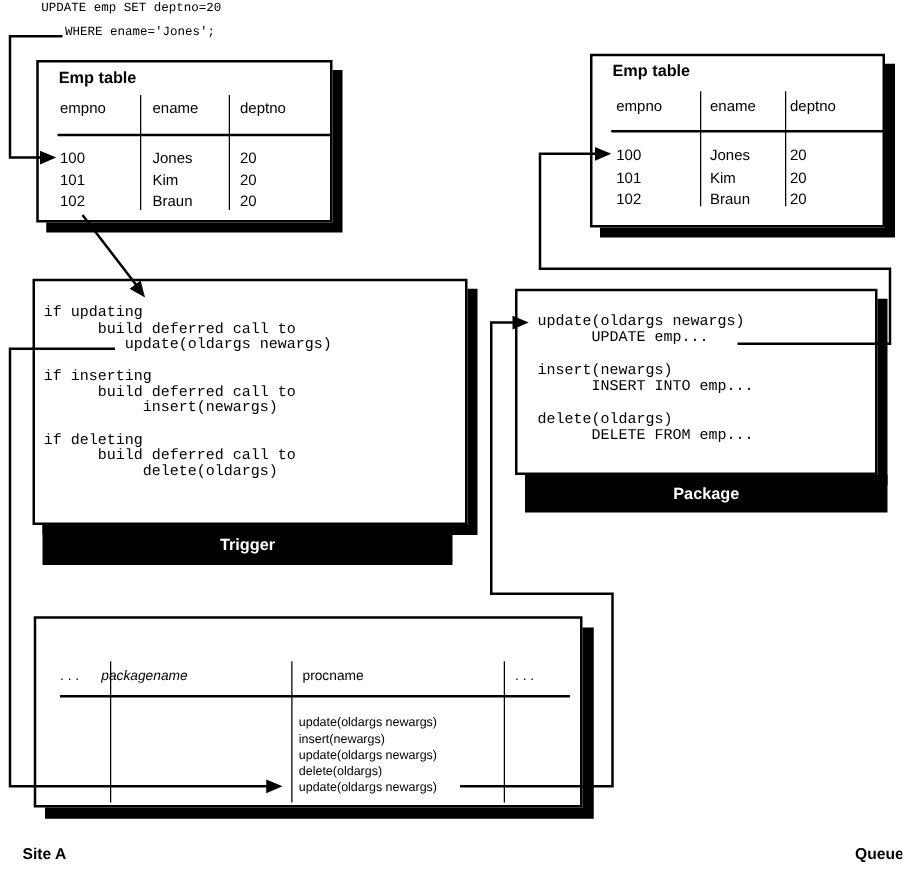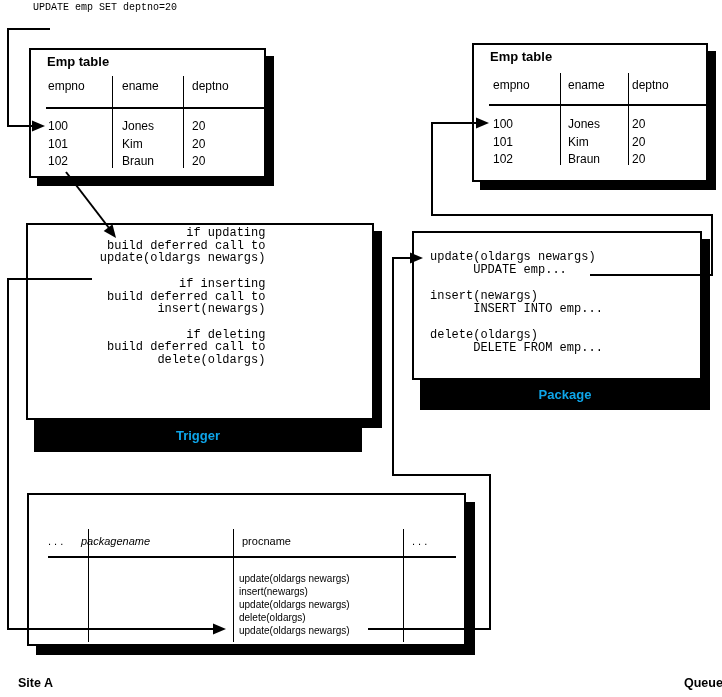--- a/index.html
+++ b/index.html
@@ -17,34 +17,35 @@
   }
   .box.queue-box{box-shadow:9px 9px 0 0 #000;}
   .box-title{position:absolute;font-weight:bold;font-size:13px;white-space:nowrap;}
   .hdr{position:absolute;font-size:12px;white-space:nowrap;}
   .cell{position:absolute;font-size:12px;white-space:nowrap;}
   .hline{position:absolute;background:#000;height:2px;}
   .vline{position:absolute;background:#000;width:1px;}
   .code{position:absolute;font-size:12px;line-height:12.7px;white-space:pre;margin:0;}
   .code.pkg{line-height:13px;}
   .banner{
-    position:absolute;background:#000;color:#0ea5e9;font-weight:bold;font-size:13px;
+    position:absolute;background:#000;color:#ffffff;font-weight:bold;font-size:13px;
     text-align:center;
   }
   .qhdr{position:absolute;font-size:11px;white-space:nowrap;}
   .qproc{position:absolute;font-size:10px;line-height:13px;white-space:nowrap;}
   .site{position:absolute;font-weight:bold;font-size:12.5px;white-space:nowrap;}
   .overlay{position:absolute;left:0;top:0;z-index:5;pointer-events:none;}
 </style>
 </head>
 <body>
 
 <div class="canvas">
 
   <div class="abs sql mono" style="left:33px;top:2px;">UPDATE emp SET deptno=20</div>
+  <div class="abs sql mono" style="left:52px;top:21px;">WHERE ename='Jones';</div>
 
   <div class="box" style="left:29px;top:48px;width:237px;height:130px;">
     <div class="box-title" style="left:16px;top:4px;">Emp table</div>
     <div class="hdr" style="left:17px;top:29px;">empno</div>
     <div class="hdr" style="left:91px;top:29px;">ename</div>
     <div class="hdr" style="left:161px;top:29px;">deptno</div>
     <div class="hline" style="left:15px;top:57px;width:218px;"></div>
     <div class="vline" style="left:81px;top:26px;height:92px;"></div>
     <div class="vline" style="left:152px;top:26px;height:92px;"></div>
     <div class="cell" style="left:17px;top:69px;">100</div>
@@ -71,21 +72,21 @@
     <div class="cell" style="left:158px;top:72px;">20</div>
     <div class="cell" style="left:19px;top:90px;">101</div>
     <div class="cell" style="left:94px;top:90px;">Kim</div>
     <div class="cell" style="left:158px;top:90px;">20</div>
     <div class="cell" style="left:19px;top:107px;">102</div>
     <div class="cell" style="left:94px;top:107px;">Braun</div>
     <div class="cell" style="left:158px;top:107px;">20</div>
   </div>
 
   <div class="box" style="left:26px;top:223px;width:348px;height:197px;">
-    <pre class="code mono" style="left:7px;top:2px;text-align:right;">if updating
+    <pre class="code mono" style="left:7px;top:19px;">if updating
       build deferred call to
          update(oldargs newargs)
 
 if inserting
       build deferred call to
            insert(newargs)
 
 if deleting
       build deferred call to
            delete(oldargs)</pre>

